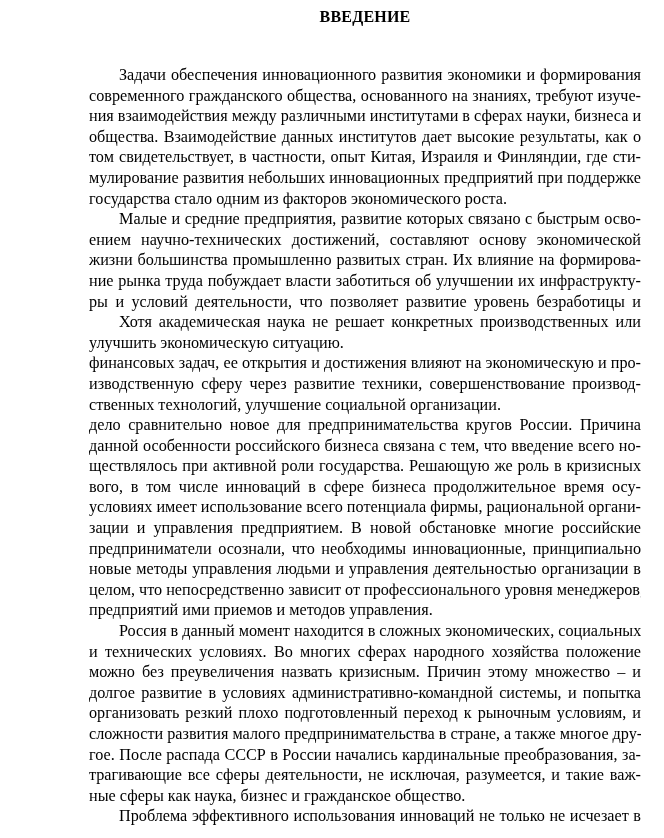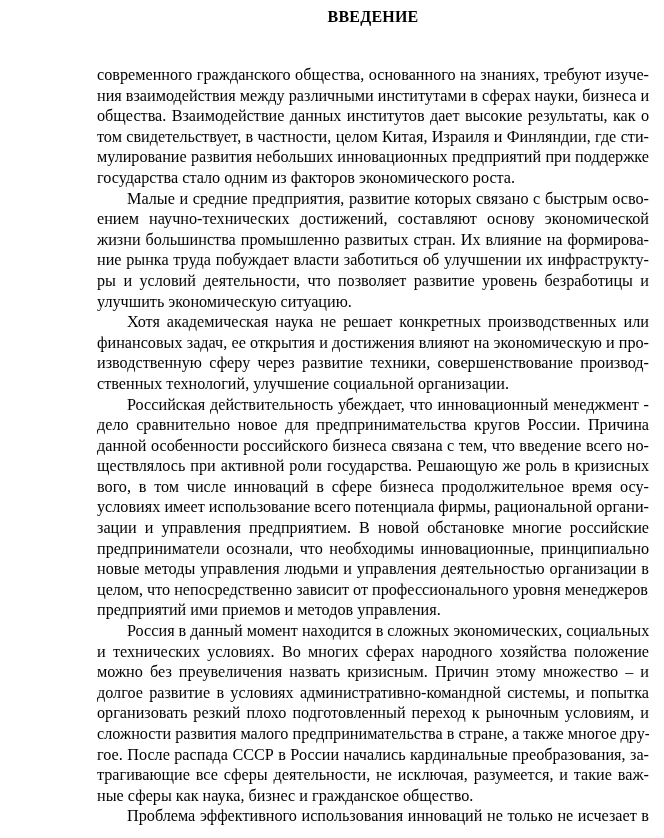--- a/index.html
+++ b/index.html
@@ -10,21 +10,21 @@
   body {
     width: 664px;
     height: 838px;
     overflow: hidden;
     position: relative;
     font-family: "Liberation Serif", "DejaVu Serif", serif;
     color: #000000;
   }
   .page {
     position: absolute;
-    left: 8px;
+    left: 0;
     top: 0;
     width: 608px;
     height: 838px;
     background: #ffffff;
     text-decoration: underline;
   }
   .title {
     position: absolute;
     left: 89px;
     width: 552px;
@@ -59,40 +59,40 @@
   }
 </style>
 </head>
 <body>
 
 <div class="page">
   <div class="title">ВВЕДЕНИЕ</div>
 
   <div class="body-text">
 
+    <span class="line indent">Задачи обеспечения инновационного развития экономики и формирования</span>
     <span class="line">современного гражданского общества, основанного на знаниях, требуют изуче-</span>
     <span class="line">ния взаимодействия между различными институтами в сферах науки, бизнеса и</span>
     <span class="line">общества. Взаимодействие данных институтов дает  высокие результаты, как о</span>
-    <span class="line">том свидетельствует, в частности, целом Китая, Израиля и Финляндии, где сти-</span>
+    <span class="line">том свидетельствует, в частности, опыт Китая, Израиля и Финляндии, где сти-</span>
     <span class="line">мулирование развития небольших инновационных предприятий при поддержке</span>
     <span class="line last">государства стало одним из факторов экономического роста.</span>
 
     <span class="line indent">Малые и средние предприятия, развитие которых связано с быстрым осво-</span>
     <span class="line">ением научно-технических достижений, составляют основу экономической</span>
     <span class="line">жизни большинства промышленно развитых стран. Их влияние на формирова-</span>
     <span class="line">ние рынка труда побуждает власти заботиться об улучшении их инфраструкту-</span>
     <span class="line">ры и условий деятельности, что позволяет развитие уровень безработицы и</span>
+    <span class="line indent">Хотя академическая наука не решает конкретных производственных или</span>
+
     <span class="line last">улучшить экономическую ситуацию.</span>
-
-    <span class="line indent">Хотя академическая наука не решает конкретных производственных или</span>
     <span class="line">финансовых задач, ее открытия и достижения влияют на экономическую и про-</span>
     <span class="line">изводственную сферу через развитие техники, совершенствование производ-</span>
     <span class="line last">ственных технологий, улучшение социальной организации.</span>
 
-    <span class="line indent">Российская действительность убеждает, что инновационный менеджмент -</span>
     <span class="line">дело сравнительно новое для предпринимательства кругов России. Причина</span>
     <span class="line">данной особенности российского бизнеса связана с тем, что введение всего но-</span>
     <span class="line">ществлялось при активной роли государства. Решающую же роль в кризисных</span>
     <span class="line">вого, в том числе инноваций в сфере бизнеса продолжительное время осу-</span>
     <span class="line">условиях имеет использование всего потенциала фирмы, рациональной органи-</span>
     <span class="line">зации и управления предприятием. В новой обстановке многие российские</span>
     <span class="line">предприниматели осознали, что необходимы инновационные, принципиально</span>
     <span class="line">новые методы управления людьми и управления деятельностью организации в</span>
     <span class="line">целом, что непосредственно зависит от профессионального уровня менеджеров,</span>
     <span class="line last">предприятий ими приемов и методов управления.</span>

